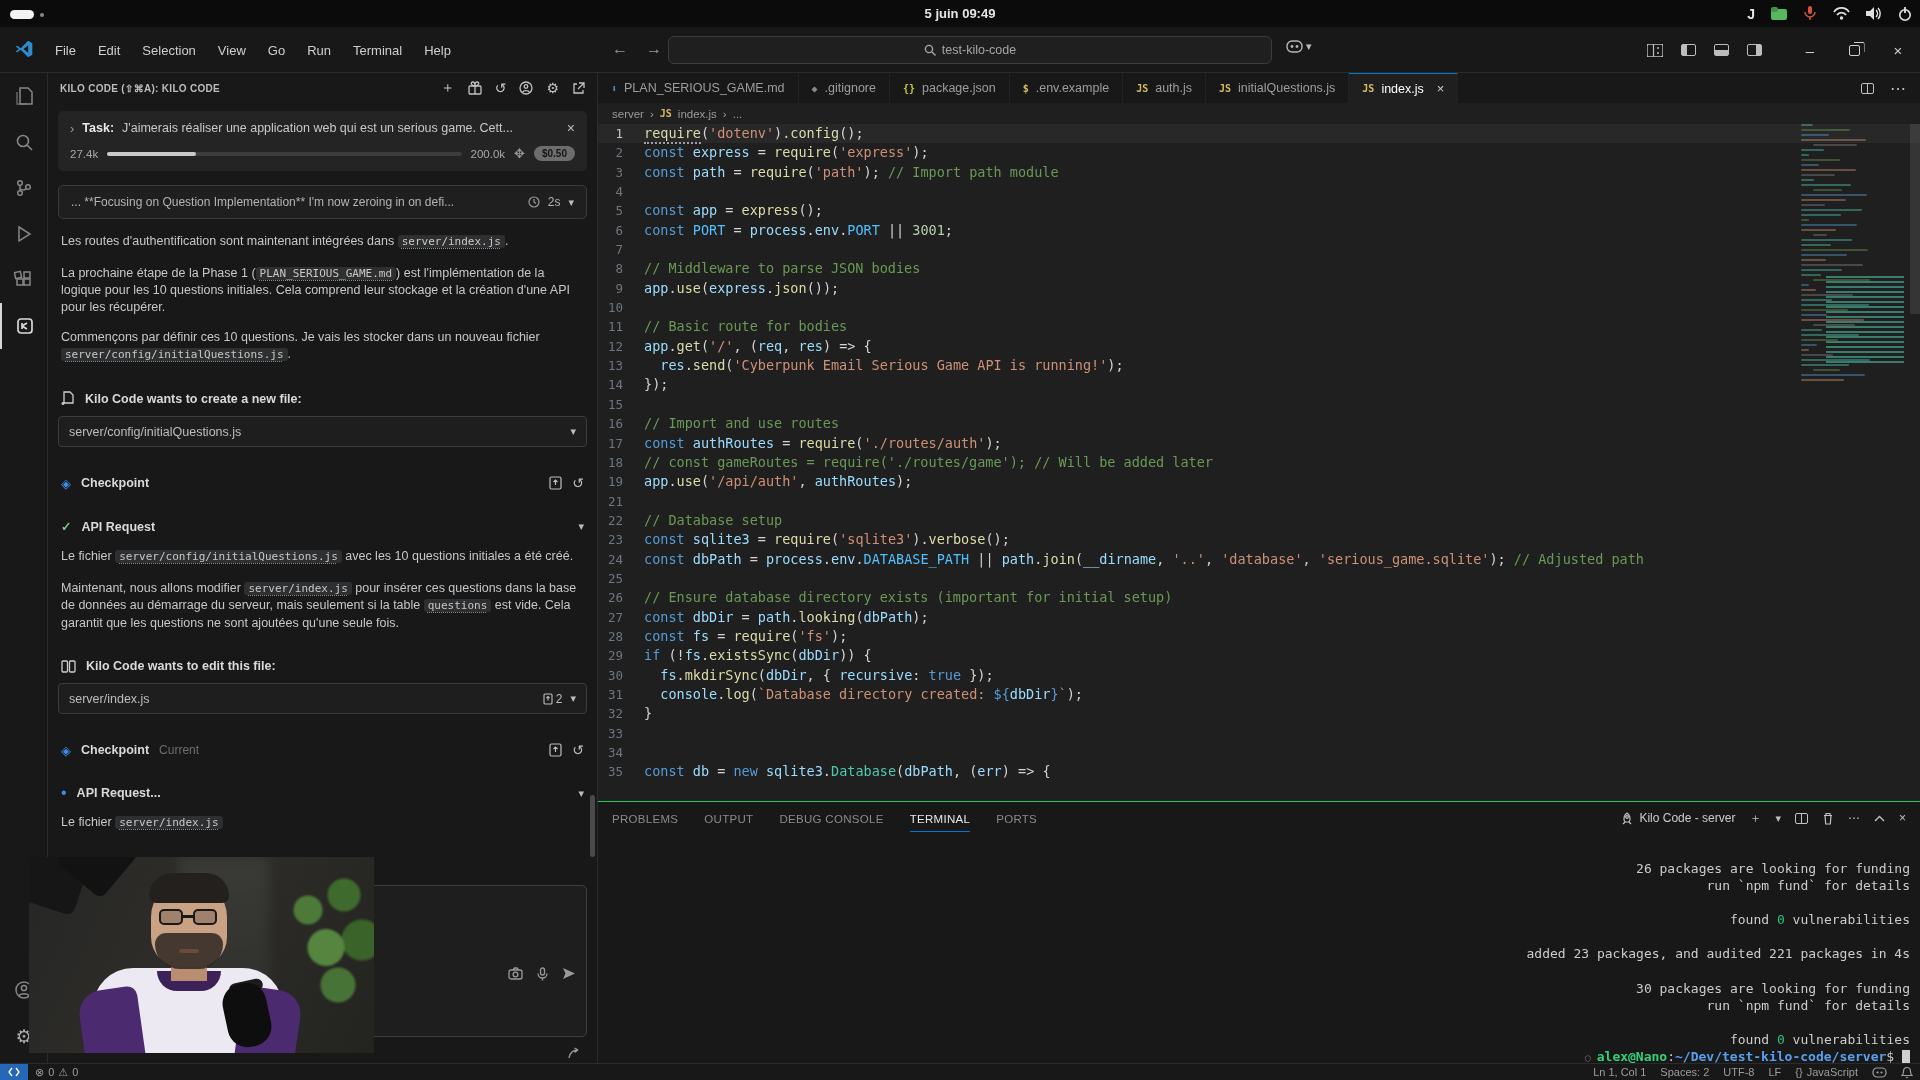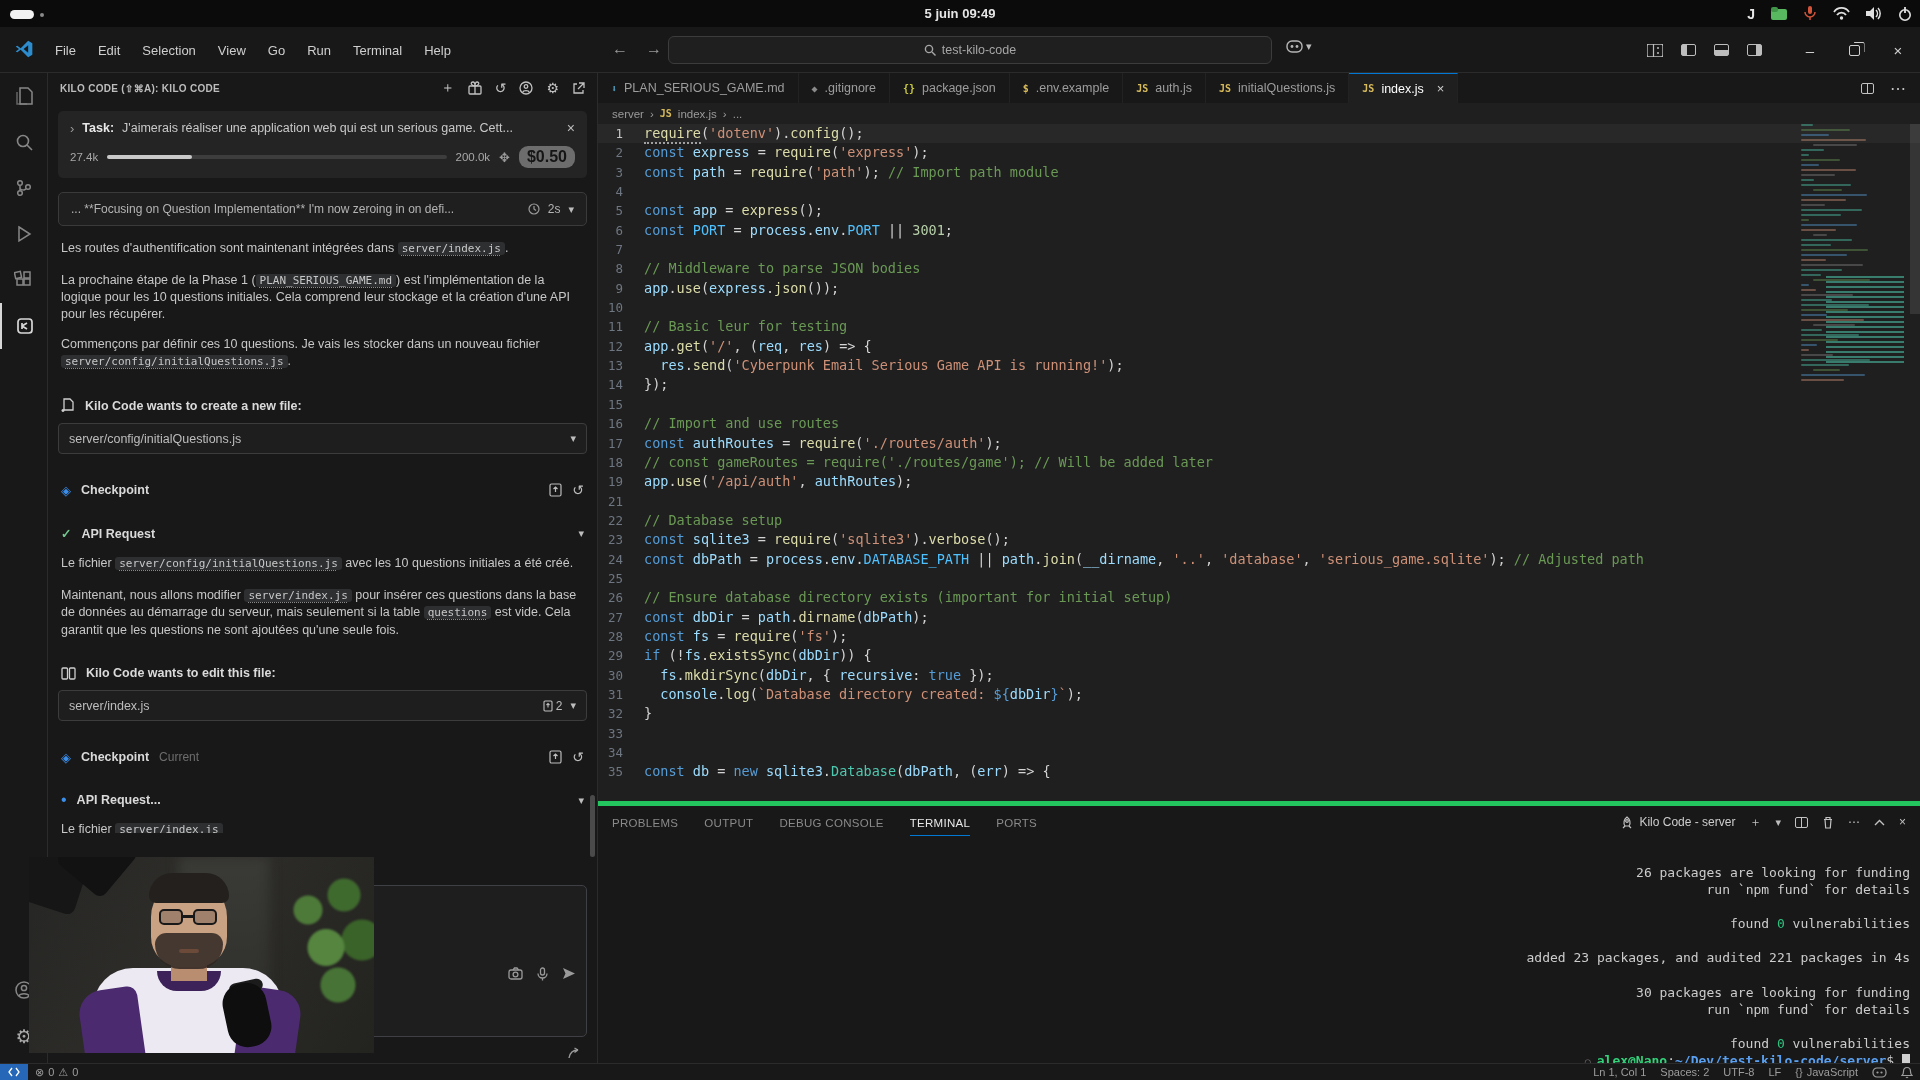--- a/index.html
+++ b/index.html
@@ -53,21 +53,21 @@
   .task-card { margin:8px 10px 0 10px; background:#242424; border-radius:5px; padding:9px 12px 10px 12px; }
   .tc-row1 { display:flex; align-items:center; gap:8px; font-size:12.5px; color:#c9c9c9; }
   .tc-chev { color:#9a9a9a; font-size:13px; }
   .tc-label { font-weight:bold; color:#e8e8e8; }
   .tc-text { flex:1; white-space:nowrap; overflow:hidden; text-overflow:ellipsis; }
   .tc-close { color:#bdbdbd; font-size:14px; }
   .tc-row2 { display:flex; align-items:center; gap:9px; margin-top:10px; font-size:11.5px; color:#a8a8a8; }
   .tc-bar { flex:1; height:4px; background:#3d3d3d; border-radius:2px; position:relative; }
   .tc-fill { position:absolute; left:0; top:0; bottom:0; border-radius:2px; background:#c9c9c9; }
   .tc-move { color:#9a9a9a; font-size:13px; }
-  .tc-cost { background:#6d6d6d; color:#151515; font-weight:bold; font-size:16px; border-radius:9px; padding:2px 8px; }
+  .tc-cost { background:#6d6d6d; color:#151515; font-weight:bold; font-size:10px; border-radius:9px; padding:2px 8px; }
   .collapsed-msg { margin:14px 10px 0 10px; background:#1f1f1f; border:1px solid #3a3a3a; border-radius:5px; height:34px; display:flex; align-items:center; padding:0 12px; gap:8px; font-size:12px; color:#b4b4b4; }
   .cm-text { flex:1; white-space:nowrap; overflow:hidden; text-overflow:ellipsis; }
   .kc-scroll { position:absolute; top:30px; bottom:230px; left:0; right:0; overflow:hidden; }
   .kc-p { padding:0 13px; margin-top:14px; font-size:12.5px; line-height:16.5px; color:#c7c7c7; }
   .chip { font-family:"DejaVu Sans Mono", monospace; font-size:11px; background:#2d2f31; color:#c8c8c8; padding:0 4px; border-radius:3px; text-decoration:underline dotted #8a8a8a 1px; text-underline-offset:3px; white-space:nowrap; }
   .kc-row { display:flex; align-items:center; gap:10px; padding:0 13px; margin-top:28px; font-size:12.5px; }
   .kc-row b { color:#dadada; }
   .kc-row .spacer { flex:1; }
   .cp-ic { color:#3b8eea; font-size:13px; }
   .ok { color:#73c991; font-weight:bold; }
@@ -107,21 +107,21 @@
   .tk-k{color:#569cd6} .tk-v{color:#9cdcfe} .tk-c{color:#4fc1ff} .tk-f{color:#dcdcaa}
   .tk-s{color:#ce9178} .tk-m{color:#6a9955} .tk-n{color:#b5cea8} .tk-p{color:#d4d4d4}
   .tk-o{color:#d4d4d4} .tk-t{color:#d4d4d4} .tk-cl{color:#4ec9b0}
   .tk-u{border-bottom:2px dotted #a0a0a0; padding-bottom:1px;}
   .minimap { position:absolute; right:14px; top:0; width:105px; height:420px; display:flex; flex-direction:column; gap:3px; align-items:flex-start; opacity:.85; }
   .mm-bar { height:2px; border-radius:1px; }
   .mm-cluster { position:absolute; right:16px; top:152px; width:78px; height:88px; background:repeating-linear-gradient(to bottom,#4ec9b0 0 2px,transparent 2px 5px); opacity:.55; }
   .code-vsb { position:absolute; right:0; top:0; width:10px; height:190px; background:rgba(121,121,121,.25); }
 
   
-  .panel { position:absolute; left:0; right:0; bottom:0; height:262px; background:#181818; border-top:5px solid #22c55e; }
+  .panel { position:absolute; left:0; right:0; bottom:0; height:262px; background:#181818; border-top:1px solid #22c55e; }
   .panel-header { height:32px; display:flex; align-items:center; padding:0 14px; }
   .ptabs { display:flex; gap:26px; font-size:11.5px; color:#8a8a8a; letter-spacing:.3px; }
   .ptab { padding:8px 0 6px 0; }
   .ptab.active { color:#e7e7e7; border-bottom:1.5px solid #0078d4; }
   .panel-right { margin-left:auto; display:flex; align-items:center; gap:14px; color:#c2c2c2; font-size:12px; }
   .panel-right .lbl { color:#cccccc; display:flex; align-items:center; gap:6px; }
   .term { position:absolute; left:14px; right:10px; top:58px; font-family:"DejaVu Sans Mono", monospace; font-size:13px; }
   .trow { height:17.1px; line-height:17.1px; white-space:pre;text-align:right; }
   .tt-t{color:#cccccc} .tt-g{color:#2ec27e}
   .tt-user{color:#33d17a; font-weight:bold} .tt-path{color:#5aa0f0; font-weight:bold}
@@ -543,36 +543,36 @@
           <div class="code-row cur"><span class="ln">1</span><span class="lc"><span class="tk-f tk-u">require</span><span class="tk-p">(</span><span class="tk-s">'dotenv'</span><span class="tk-p">).</span><span class="tk-f">config</span><span class="tk-p">();</span></span></div>
           <div class="code-row"><span class="ln">2</span><span class="lc"><span class="tk-k">const </span><span class="tk-v">express </span><span class="tk-o">= </span><span class="tk-f">require</span><span class="tk-p">(</span><span class="tk-s">'express'</span><span class="tk-p">);</span></span></div>
           <div class="code-row"><span class="ln">3</span><span class="lc"><span class="tk-k">const </span><span class="tk-v">path </span><span class="tk-o">= </span><span class="tk-f">require</span><span class="tk-p">(</span><span class="tk-s">'path'</span><span class="tk-p">); </span><span class="tk-m">// Import path module</span></span></div>
           <div class="code-row"><span class="ln">4</span><span class="lc"></span></div>
           <div class="code-row"><span class="ln">5</span><span class="lc"><span class="tk-k">const </span><span class="tk-v">app </span><span class="tk-o">= </span><span class="tk-f">express</span><span class="tk-p">();</span></span></div>
           <div class="code-row"><span class="ln">6</span><span class="lc"><span class="tk-k">const </span><span class="tk-c">PORT </span><span class="tk-o">= </span><span class="tk-v">process</span><span class="tk-p">.</span><span class="tk-v">env</span><span class="tk-p">.</span><span class="tk-c">PORT</span><span class="tk-o"> || </span><span class="tk-n">3001</span><span class="tk-p">;</span></span></div>
           <div class="code-row"><span class="ln">7</span><span class="lc"></span></div>
           <div class="code-row"><span class="ln">8</span><span class="lc"><span class="tk-m">// Middleware to parse JSON bodies</span></span></div>
           <div class="code-row"><span class="ln">9</span><span class="lc"><span class="tk-v">app</span><span class="tk-p">.</span><span class="tk-f">use</span><span class="tk-p">(</span><span class="tk-v">express</span><span class="tk-p">.</span><span class="tk-f">json</span><span class="tk-p">());</span></span></div>
           <div class="code-row"><span class="ln">10</span><span class="lc"></span></div>
-          <div class="code-row"><span class="ln">11</span><span class="lc"><span class="tk-m">// Basic leur for testing</span></span></div>
+          <div class="code-row"><span class="ln">11</span><span class="lc"><span class="tk-m">// Basic route for bodies</span></span></div>
           <div class="code-row"><span class="ln">12</span><span class="lc"><span class="tk-v">app</span><span class="tk-p">.</span><span class="tk-f">get</span><span class="tk-p">(</span><span class="tk-s">'/'</span><span class="tk-p">, (</span><span class="tk-v">req</span><span class="tk-p">, </span><span class="tk-v">res</span><span class="tk-p">) </span><span class="tk-o">=&gt; </span><span class="tk-p">{</span></span></div>
           <div class="code-row"><span class="ln">13</span><span class="lc"><span class="tk-t">  </span><span class="tk-v">res</span><span class="tk-p">.</span><span class="tk-f">send</span><span class="tk-p">(</span><span class="tk-s">'Cyberpunk Email Serious Game API is running!'</span><span class="tk-p">);</span></span></div>
           <div class="code-row"><span class="ln">14</span><span class="lc"><span class="tk-p">});</span></span></div>
           <div class="code-row"><span class="ln">15</span><span class="lc"></span></div>
           <div class="code-row"><span class="ln">16</span><span class="lc"><span class="tk-m">// Import and use routes</span></span></div>
           <div class="code-row"><span class="ln">17</span><span class="lc"><span class="tk-k">const </span><span class="tk-v">authRoutes </span><span class="tk-o">= </span><span class="tk-f">require</span><span class="tk-p">(</span><span class="tk-s">'./routes/auth'</span><span class="tk-p">);</span></span></div>
           <div class="code-row"><span class="ln">18</span><span class="lc"><span class="tk-m">// const gameRoutes = require('./routes/game'); // Will be added later</span></span></div>
           <div class="code-row"><span class="ln">19</span><span class="lc"><span class="tk-v">app</span><span class="tk-p">.</span><span class="tk-f">use</span><span class="tk-p">(</span><span class="tk-s">'/api/auth'</span><span class="tk-p">, </span><span class="tk-v">authRoutes</span><span class="tk-p">);</span></span></div>
           <div class="code-row"><span class="ln">21</span><span class="lc"></span></div>
           <div class="code-row"><span class="ln">22</span><span class="lc"><span class="tk-m">// Database setup</span></span></div>
           <div class="code-row"><span class="ln">23</span><span class="lc"><span class="tk-k">const </span><span class="tk-v">sqlite3 </span><span class="tk-o">= </span><span class="tk-f">require</span><span class="tk-p">(</span><span class="tk-s">'sqlite3'</span><span class="tk-p">).</span><span class="tk-f">verbose</span><span class="tk-p">();</span></span></div>
           <div class="code-row"><span class="ln">24</span><span class="lc"><span class="tk-k">const </span><span class="tk-v">dbPath </span><span class="tk-o">= </span><span class="tk-v">process</span><span class="tk-p">.</span><span class="tk-v">env</span><span class="tk-p">.</span><span class="tk-c">DATABASE_PATH</span><span class="tk-o"> || </span><span class="tk-v">path</span><span class="tk-p">.</span><span class="tk-f">join</span><span class="tk-p">(</span><span class="tk-v">__dirname</span><span class="tk-p">, </span><span class="tk-s">'..'</span><span class="tk-p">, </span><span class="tk-s">'database'</span><span class="tk-p">, </span><span class="tk-s">'serious_game.sqlite'</span><span class="tk-p">); </span><span class="tk-m">// Adjusted path</span></span></div>
           <div class="code-row"><span class="ln">25</span><span class="lc"></span></div>
           <div class="code-row"><span class="ln">26</span><span class="lc"><span class="tk-m">// Ensure database directory exists (important for initial setup)</span></span></div>
-          <div class="code-row"><span class="ln">27</span><span class="lc"><span class="tk-k">const </span><span class="tk-v">dbDir </span><span class="tk-o">= </span><span class="tk-v">path</span><span class="tk-p">.</span><span class="tk-f">dirname</span><span class="tk-p">(</span><span class="tk-v">dbPath</span><span class="tk-p">);</span></span></div>
+          <div class="code-row"><span class="ln">27</span><span class="lc"><span class="tk-k">const </span><span class="tk-v">dbDir </span><span class="tk-o">= </span><span class="tk-v">path</span><span class="tk-p">.</span><span class="tk-f">looking</span><span class="tk-p">(</span><span class="tk-v">dbPath</span><span class="tk-p">);</span></span></div>
           <div class="code-row"><span class="ln">28</span><span class="lc"><span class="tk-k">const </span><span class="tk-v">fs </span><span class="tk-o">= </span><span class="tk-f">require</span><span class="tk-p">(</span><span class="tk-s">'fs'</span><span class="tk-p">);</span></span></div>
           <div class="code-row"><span class="ln">29</span><span class="lc"><span class="tk-k">if </span><span class="tk-p">(!</span><span class="tk-v">fs</span><span class="tk-p">.</span><span class="tk-f">existsSync</span><span class="tk-p">(</span><span class="tk-v">dbDir</span><span class="tk-p">)) {</span></span></div>
           <div class="code-row"><span class="ln">30</span><span class="lc"><span class="tk-t">  </span><span class="tk-v">fs</span><span class="tk-p">.</span><span class="tk-f">mkdirSync</span><span class="tk-p">(</span><span class="tk-v">dbDir</span><span class="tk-p">, { </span><span class="tk-v">recursive</span><span class="tk-p">: </span><span class="tk-k">true</span><span class="tk-p"> });</span></span></div>
           <div class="code-row"><span class="ln">31</span><span class="lc"><span class="tk-t">  </span><span class="tk-v">console</span><span class="tk-p">.</span><span class="tk-f">log</span><span class="tk-p">(</span><span class="tk-s">`Database directory created: </span><span class="tk-k">${</span><span class="tk-v">dbDir</span><span class="tk-k">}</span><span class="tk-s">`</span><span class="tk-p">);</span></span></div>
           <div class="code-row"><span class="ln">32</span><span class="lc"><span class="tk-p">}</span></span></div>
           <div class="code-row"><span class="ln">33</span><span class="lc"></span></div>
           <div class="code-row"><span class="ln">34</span><span class="lc"></span></div>
           <div class="code-row"><span class="ln">35</span><span class="lc"><span class="tk-k">const </span><span class="tk-v">db </span><span class="tk-o">= </span><span class="tk-k">new </span><span class="tk-v">sqlite3</span><span class="tk-p">.</span><span class="tk-cl">Database</span><span class="tk-p">(</span><span class="tk-v">dbPath</span><span class="tk-p">, (</span><span class="tk-v">err</span><span class="tk-p">) </span><span class="tk-o">=&gt; </span><span class="tk-p">{</span></span></div>
         </div>
       <div class="minimap" id="minimap">

